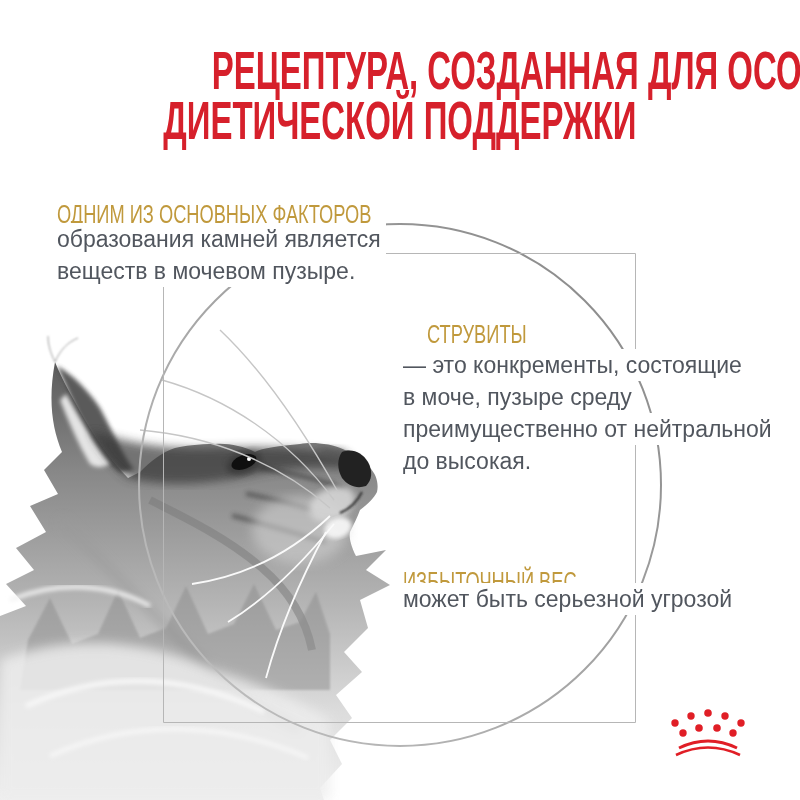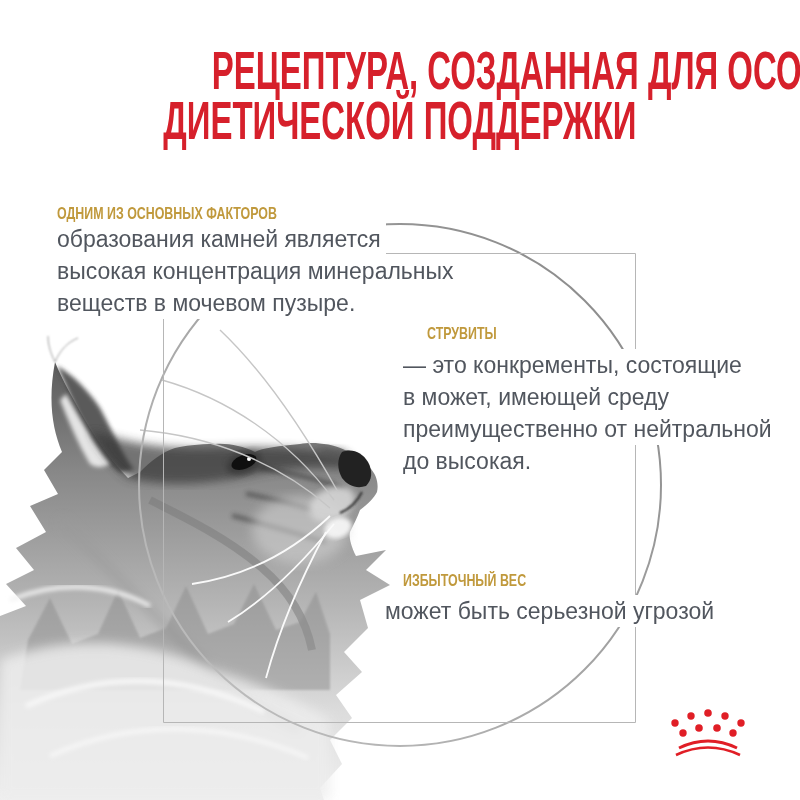--- a/index.html
+++ b/index.html
@@ -9,29 +9,29 @@
     --brandRed:#d6202b; --logoRed:#e01e26; --gold:#c0993c;
     --bodyText:#51565e; --thinLine:#b6b6b6;
   }
   svg.layer{position:absolute;left:0;top:0;pointer-events:none;}
   
   #title{position:absolute;left:0;right:0;top:45px;text-align:center;color:var(--brandRed);
          font-weight:bold;font-size:54px;line-height:50px;}
   #title .tline{display:block;}
   #title .tline > span{display:inline-block;transform:scaleX(.61);transform-origin:center;white-space:nowrap;}
   
-  .sec-h{position:absolute;color:var(--gold);font-weight:bold;font-size:17px;line-height:22px;}
+  .sec-h{position:absolute;color:var(--gold);font-weight:normal;font-size:25px;line-height:22px;}
   .sec-h > span{display:inline-block;transform:scaleX(.73);transform-origin:left center;
                 background:#fff;white-space:nowrap;padding-right:4px;}
   
   .sec-b{position:absolute;color:var(--bodyText);font-size:23px;line-height:32px;}
   .sec-b .line{display:block;width:max-content;background:#fff;padding-right:5px;white-space:nowrap;}
   #h1{left:57px;top:203px;}  #b1{left:57px;top:223px;text-align:center;}
   #h2{left:427px;top:323px;} #b2{left:403px;top:349px;text-align:center;}
-  #h3{left:403px;top:570px;} #b3{left:385px;top:583px;margin-top:12px;}
+  #h3{left:403px;top:570px;} #b3{left:403px;top:583px;}
 </style>
 </head>
 <body>
 
 <div id="stage">
 
   <svg class="layer" width="800" height="800" viewBox="0 0 800 800" aria-hidden="true">
     <defs>
       <linearGradient id="furGrad" x1="0" y1="360" x2="0" y2="800" gradientUnits="userSpaceOnUse">
         <stop offset="0" stop-color="#5a5a5a"></stop>
@@ -158,30 +158,29 @@
   <div id="title">
     <span class="tline"><span>РЕЦЕПТУРА, СОЗДАННАЯ ДЛЯ ОСОБОЙ</span></span>
     <span class="tline"><span>ДИЕТИЧЕСКОЙ ПОДДЕРЖКИ</span></span>
   </div>
 
   <div id="h1" class="sec-h">
     <span>ОДНИМ ИЗ ОСНОВНЫХ ФАКТОРОВ</span>
   </div>
   <div id="b1" class="sec-b">
     <span class="line">образования камней является</span>
-    <span class="line">высокая концентрация минеральных</span>
     <span class="line">веществ в мочевом пузыре.</span>
   </div>
 
   <div id="h2" class="sec-h">
     <span>СТРУВИТЫ</span>
   </div>
   <div id="b2" class="sec-b">
     <span class="line">— это конкременты, состоящие</span>
-    <span class="line">в может, имеющей среду</span>
+    <span class="line">в моче, пузыре среду</span>
     <span class="line">преимущественно от нейтральной</span>
     <span class="line">до высокая.</span>
   </div>
 
   <div id="h3" class="sec-h">
     <span>ИЗБЫТОЧНЫЙ ВЕС</span>
   </div>
   <div id="b3" class="sec-b">
     <span class="line">может быть серьезной угрозой</span>
   </div>

